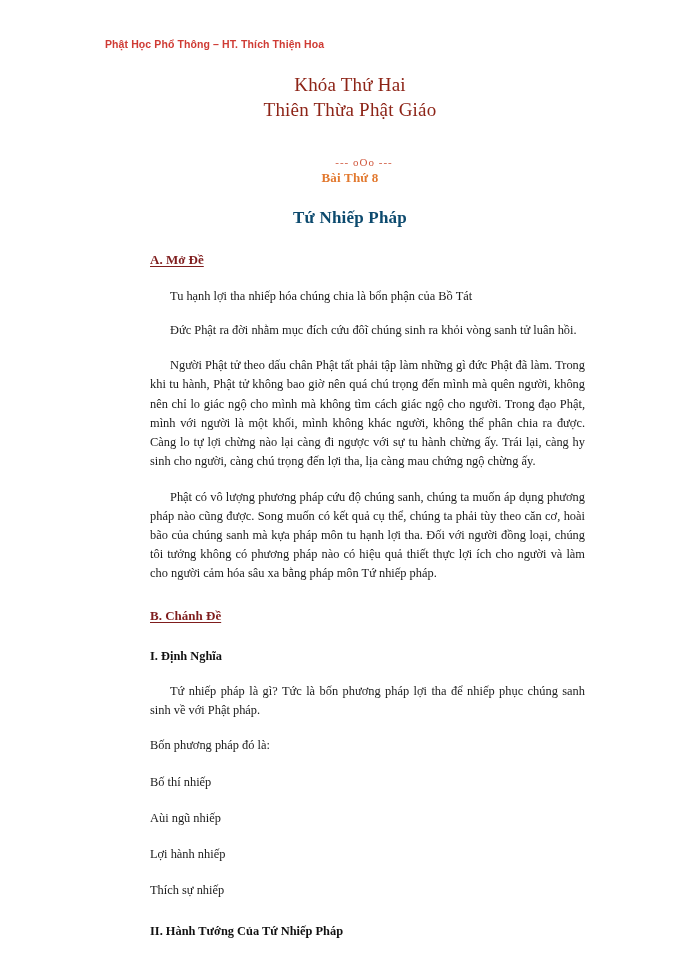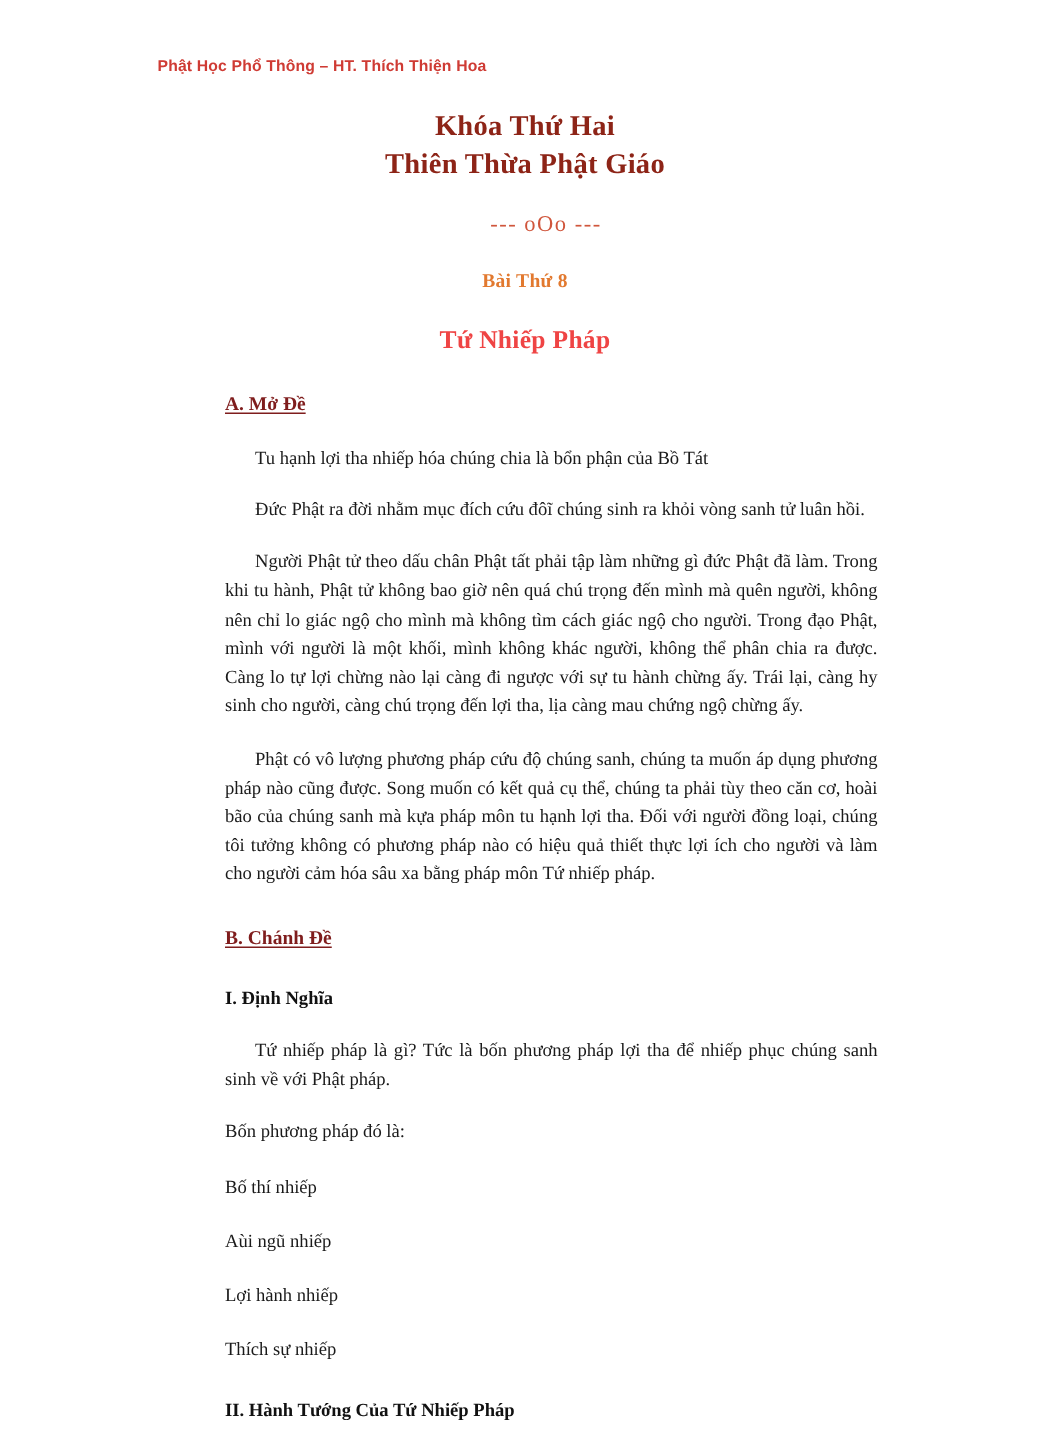--- a/index.html
+++ b/index.html
@@ -31,41 +31,41 @@
     letter-spacing: 0.1px;
     margin-bottom: 22px;
   }
   
   .title-block {
     text-align: center;
     margin: 0 0 0 0;
   }
   .main-title {
     color: #8d2417;
-    font-weight: bold;
+    font-weight: normal;
     font-size: 19px;
     line-height: 1.33;
     letter-spacing: 0.2px;
   }
   .ornament {
     color: #d0563c;
-    font-size: 15px;
+    font-size: 11px;
     letter-spacing: 1px;
-    margin-top: 19px;
+    margin-top: 33px;
     padding-left: 28px;
   }
   .lesson-number {
     color: #e2792f;
     font-weight: bold;
     font-size: 13px;
-    margin-top: 20px;
+    margin-top: 2px;
     letter-spacing: 0.2px;
   }
   .lesson-title {
-    color: #ef4444;
+    color: #0c4a6e;
     font-weight: bold;
     font-size: 17px;
     margin-top: 22px;
     letter-spacing: 0.2px;
   }
   
   .content {
     margin: 0 115px 0 150px;
     font-size: 12.4px;
     line-height: 1.55;

